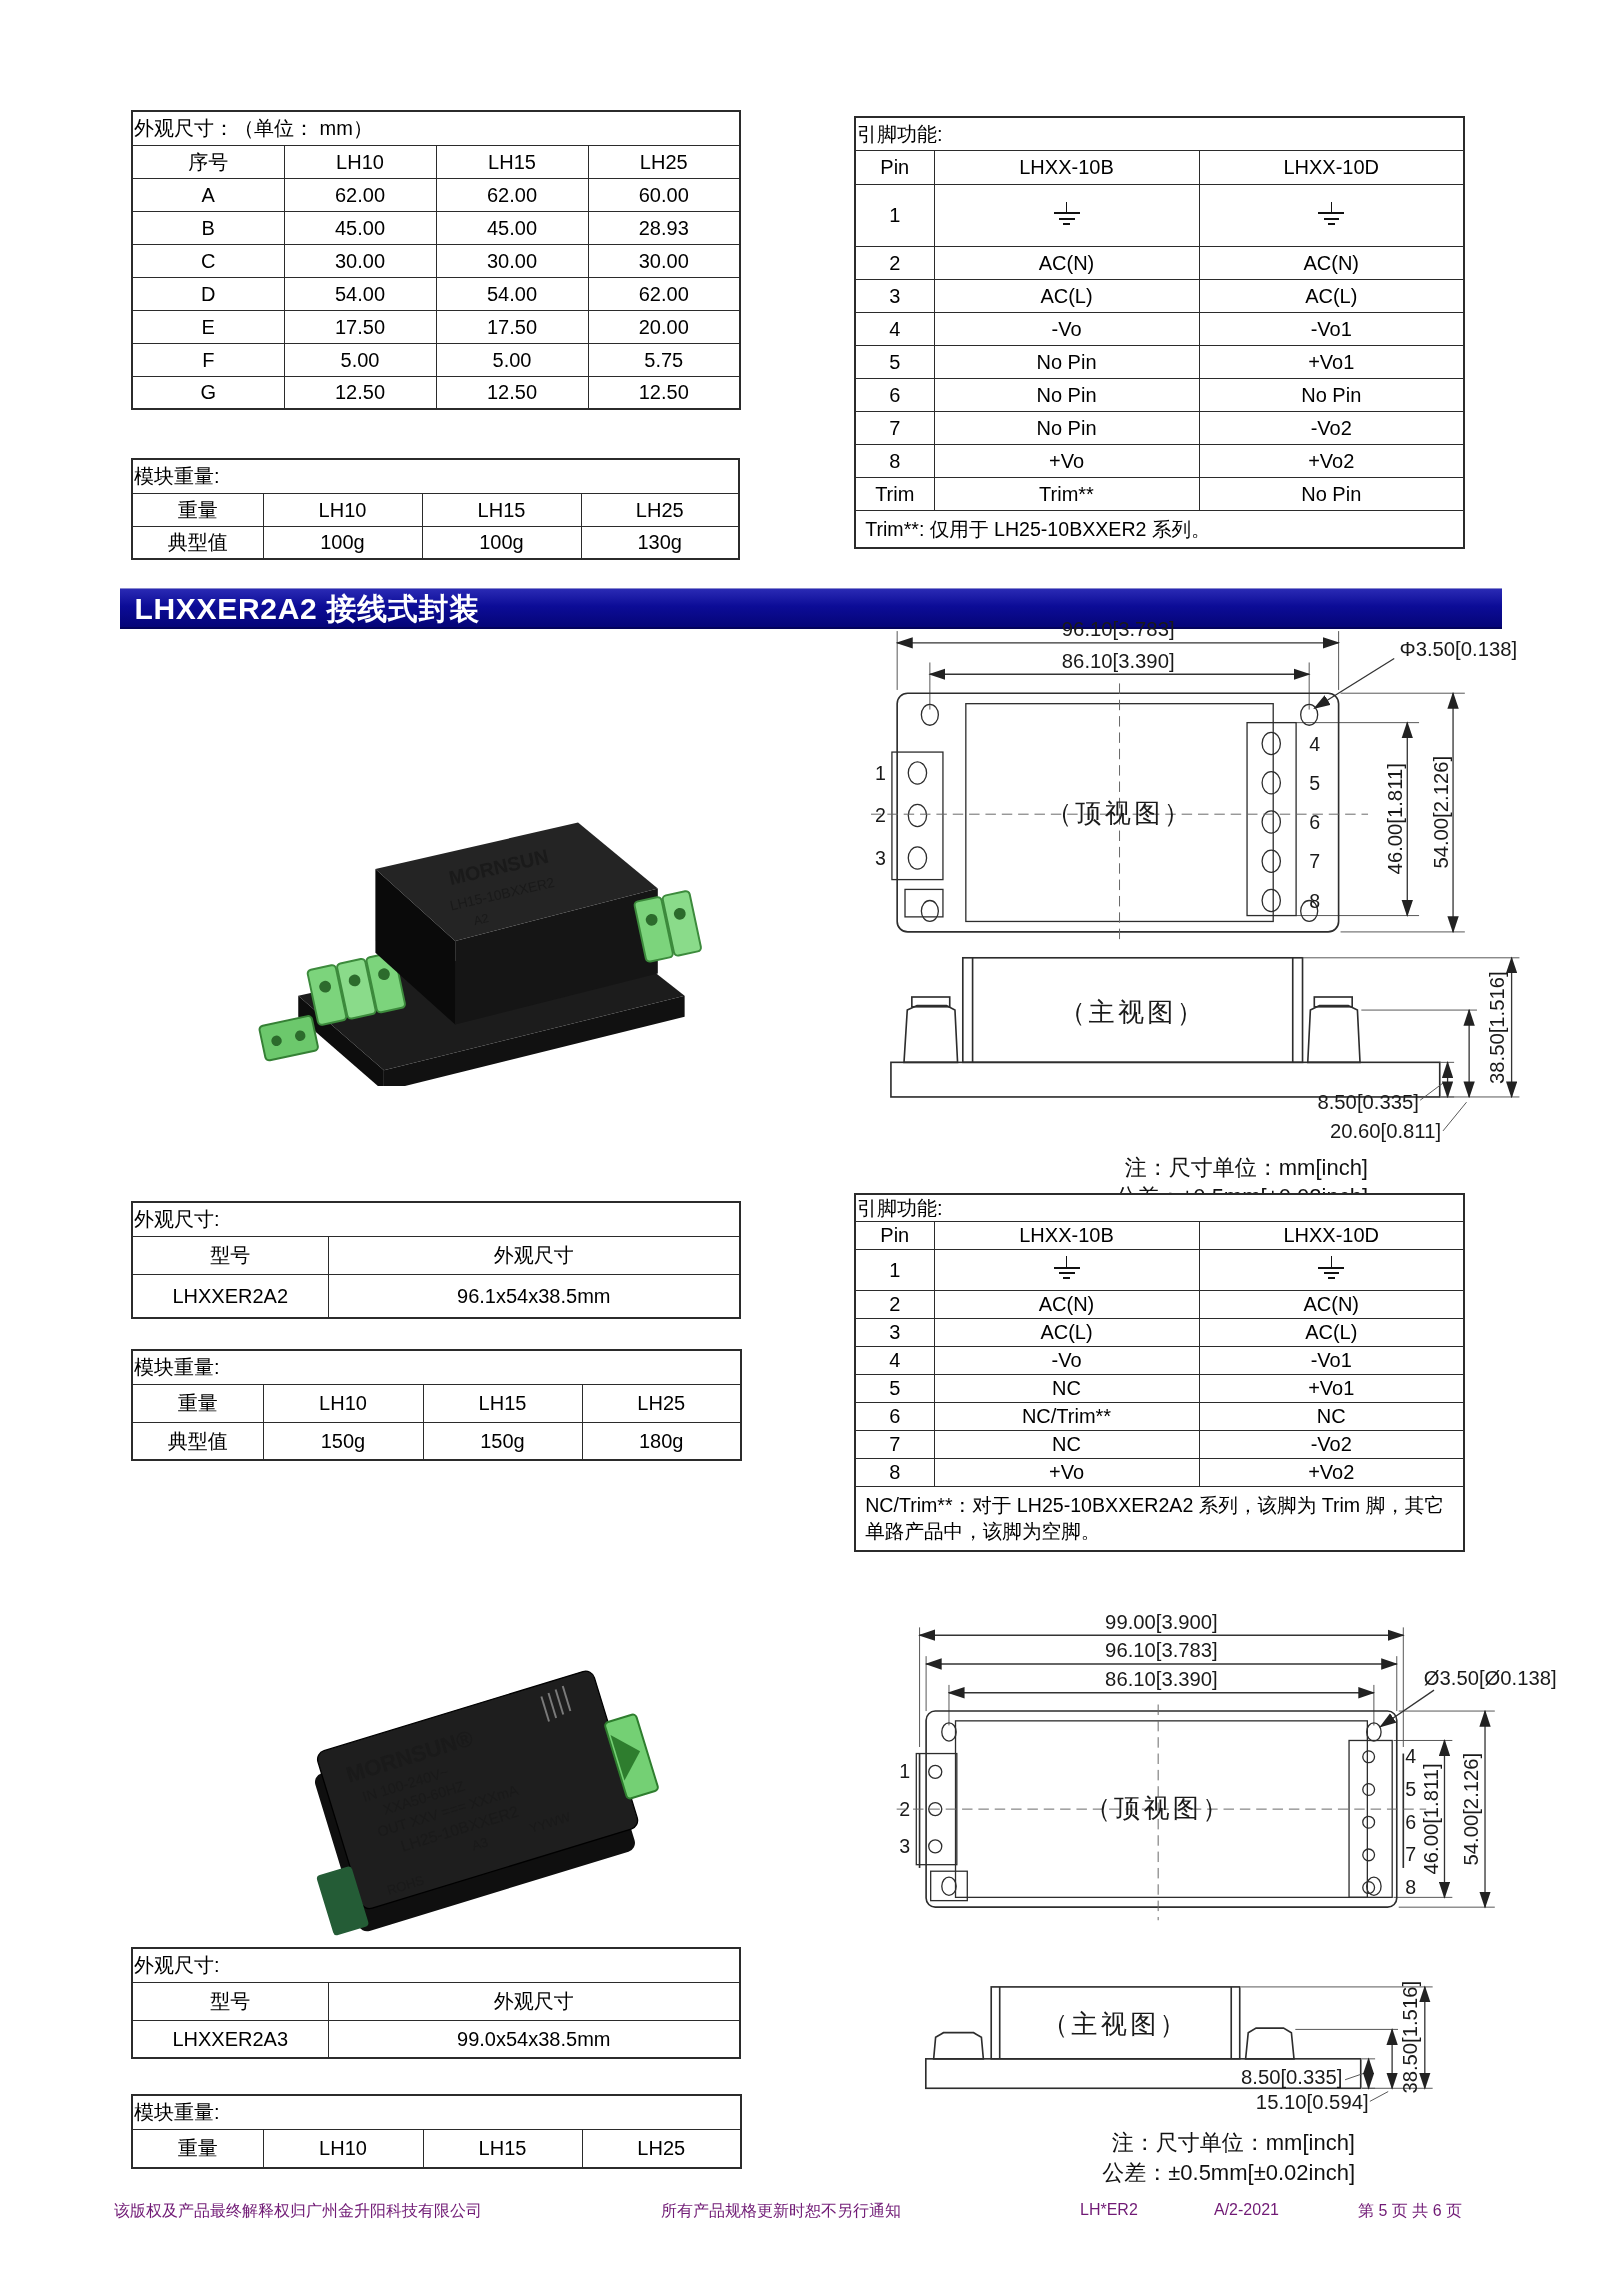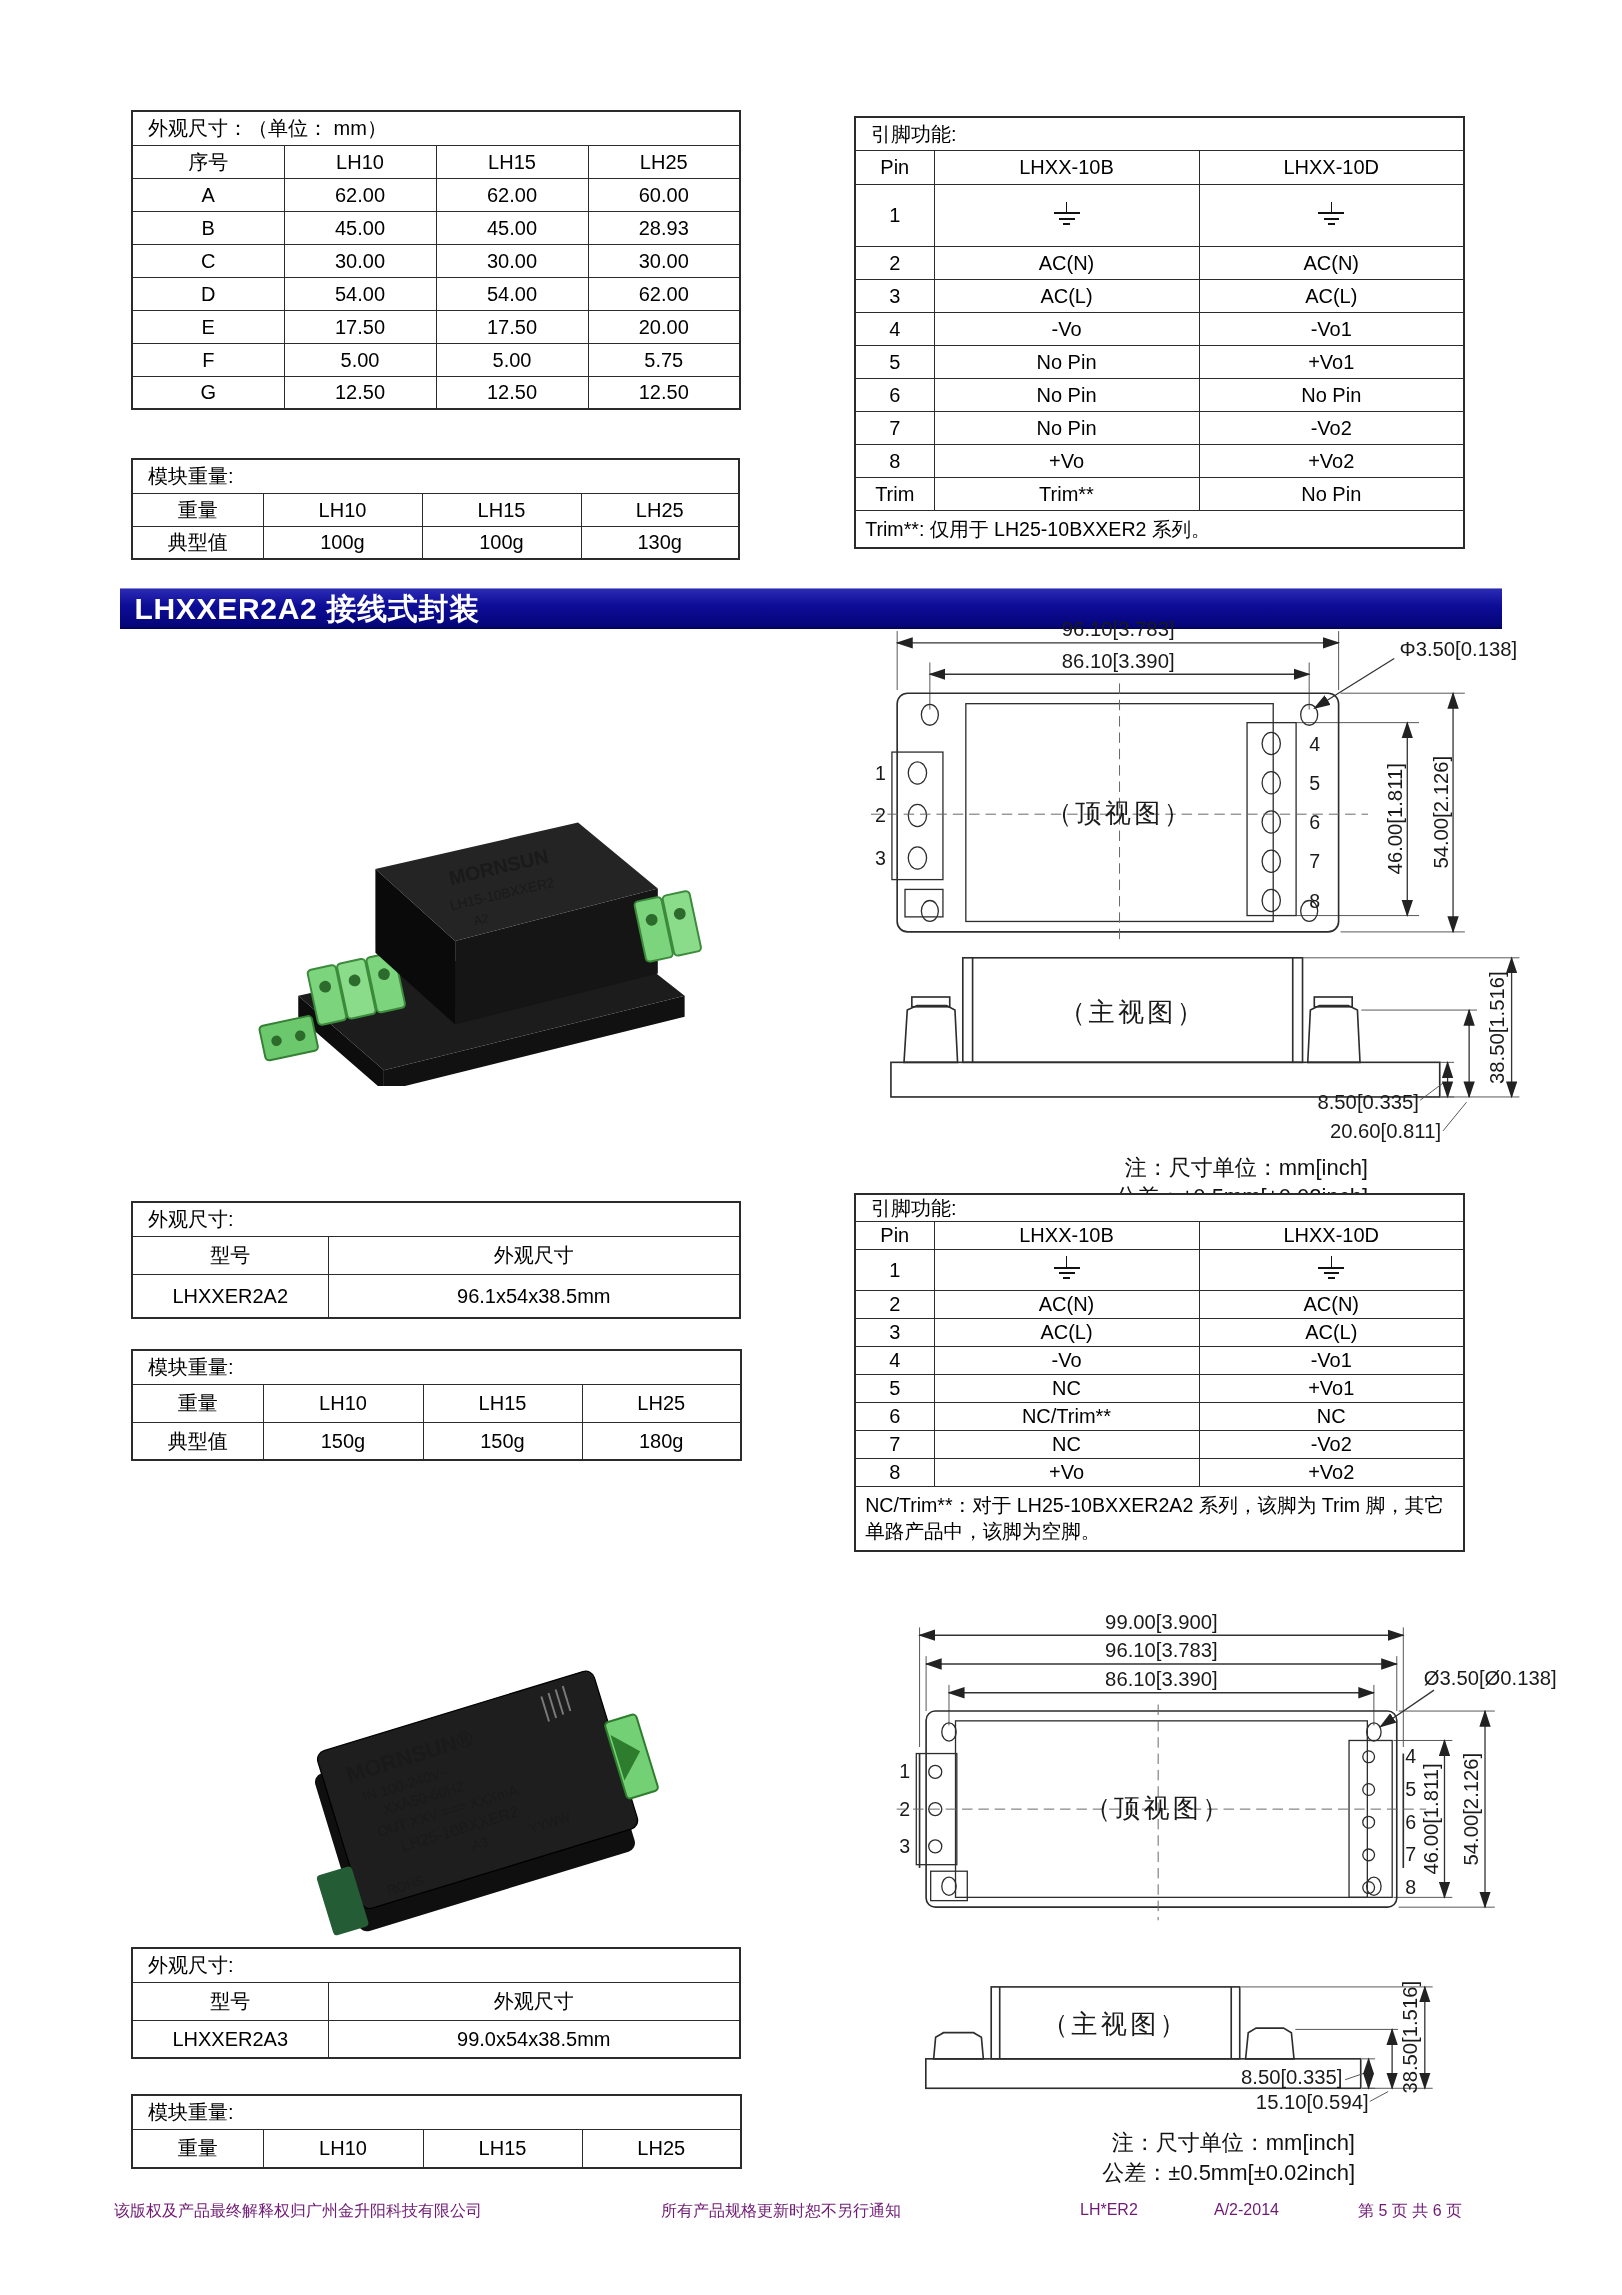--- a/index.html
+++ b/index.html
@@ -3,21 +3,21 @@
 <meta charset="utf-8">
 <style>
   html,body{margin:0;padding:0;background:#e8e8e8;}
   .page{position:relative;width:1622px;height:2295px;background:#ffffff;overflow:hidden;
         font-family:"Liberation Sans","DejaVu Sans",sans-serif;color:#000;}
   .abs{position:absolute;}
   
   table.tbl{border-collapse:collapse;table-layout:fixed;background:#fff;border:2px solid #2b2b2b;}
   table.tbl td{border:1.3px solid #2b2b2b;text-align:center;font-size:20px;color:#000;
                padding:0;overflow:hidden;line-height:1.2;}
-  table.tbl td.title{text-align:left;padding-left:15px;}
+  table.tbl td.title{text-align:left;padding-left:1px;}
   table.tbl td.note{text-align:left;padding:5.2px 9.2px;font-size:19.6px;line-height:1.35;}
   
   .gnd{display:inline-block;position:relative;width:31px;height:27.5px;vertical-align:middle;}
   .gnd i{position:absolute;background:#111;display:block;}
   .gnd .stem{left:15px;top:0.7px;width:1.3px;height:10.5px;}
   .gnd .b1{left:2.6px;top:11px;width:26px;height:2px;}
   .gnd .b2{left:7.9px;top:16.4px;width:15.7px;height:2px;}
   .gnd .b3{left:12.4px;top:21.6px;width:6.5px;height:2px;}
   
   .section-bar{position:absolute;left:120px;width:1382px;height:41px;box-sizing:border-box;
@@ -606,18 +606,18 @@
             <td>LH25</td>
           </tr>
         </tbody>
       </table>
     </div>
 
   <div class="footer abs" style="left:0;top:2197px;width:1622px;height:27.5px;">
     <span style="left:114px;">该版权及产品最终解释权归广州金升阳科技有限公司</span>
     <span style="left:661px;">所有产品规格更新时恕不另行通知</span>
     <span style="left:1080px;">LH*ER2</span>
-    <span style="left:1214px;">A/2-2014</span>
+    <span style="left:1214px;">A/2-2021</span>
     <span style="left:1358px;">第 5 页 共 6 页</span>
   </div>
 
 </div>
 
 
 </body></html>

